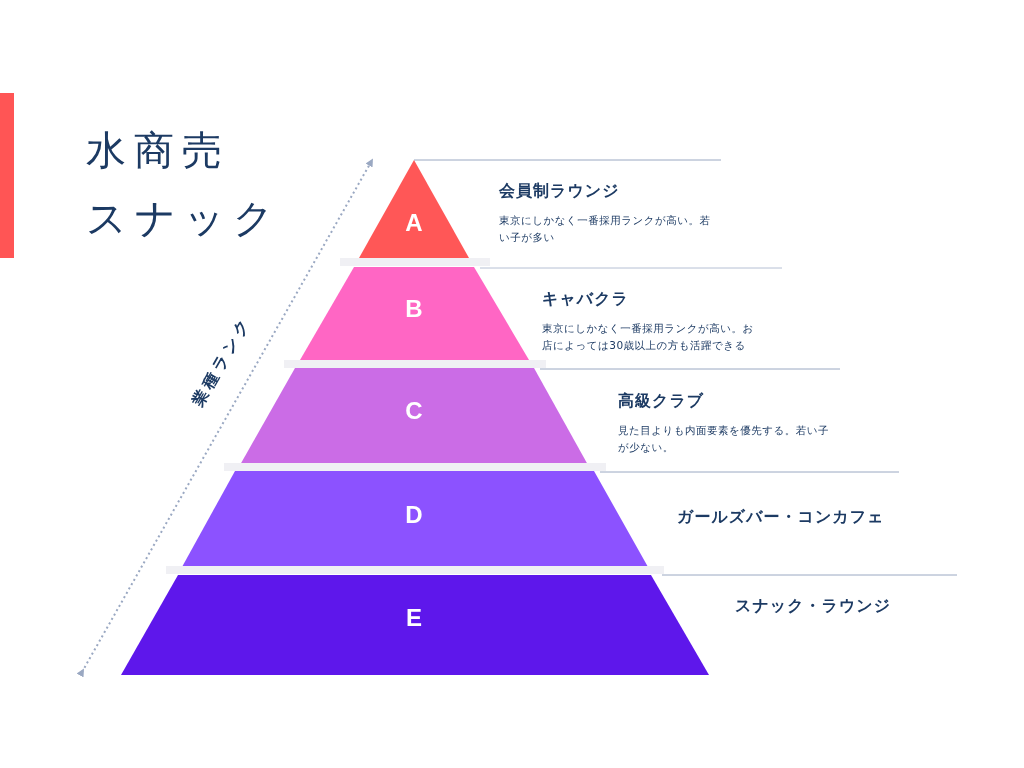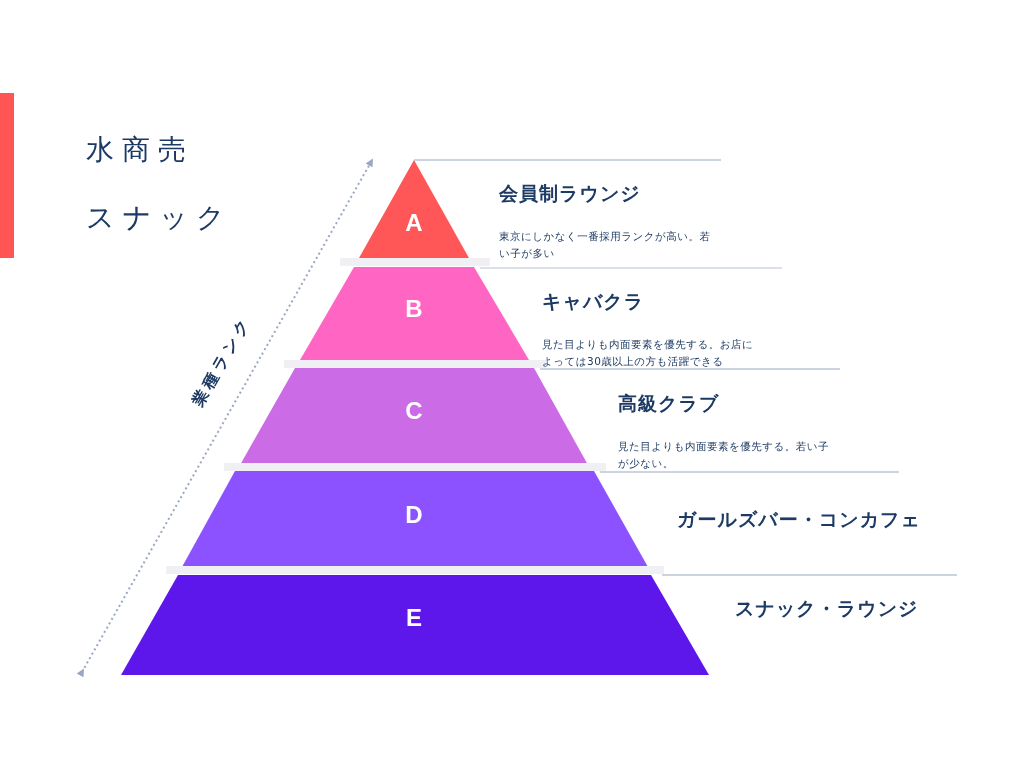--- a/index.html
+++ b/index.html
@@ -8,37 +8,37 @@
       background: #ffffff;
       font-family: "DejaVu Sans", "Liberation Sans", sans-serif;
       color: #1c3a63;
     }
     .accent-bar {
       position: absolute; left: 0; top: 93px; width: 14px; height: 165px;
       background: #ff5555;
     }
     .title {
       position: absolute; left: 86px; top: 116px;
-      font-size: 28px; line-height: 68px; letter-spacing: 8px;
+      font-size: 40px; line-height: 68px; letter-spacing: 8px;
       color: #1c3a63; font-weight: normal;
     }
     .title div { white-space: nowrap; }
     svg.pyramid { position: absolute; left: 0; top: 0; }
     .tier-letter {
       position: absolute; width: 60px; margin-left: -30px; text-align: center;
       color: #ffffff; font-weight: bold; font-size: 24px;
       font-family: "Liberation Sans", sans-serif;
     }
     .desc-block { position: absolute; }
     .desc-title {
-      font-size: 19px; font-weight: bold; color: #1c3a63;
+      font-size: 16px; font-weight: bold; color: #1c3a63;
       white-space: nowrap; letter-spacing: 1px;
     }
     .desc-text {
-      margin-top: 21px; font-size: 10.5px; line-height: 17px; color: #1c3a63;
+      margin-top: 10px; font-size: 10.5px; line-height: 17px; color: #1c3a63;
       width: 220px; letter-spacing: 0.5px;
     }
     .axis-label {
       position: absolute; left: 188px; top: 400px;
       transform: rotate(-60deg); transform-origin: left top;
       font-size: 16px; font-weight: bold; color: #1c3a63;
       letter-spacing: 4px; white-space: nowrap;
     }
   </style>
 </head>
@@ -86,21 +86,21 @@
 <div class="tier-letter" style="left:414px; top:501px;">D</div>
 <div class="tier-letter" style="left:414px; top:604px;">E</div>
 
 <div class="desc-block" style="left:499px; top:181px;">
   <div class="desc-title">会員制ラウンジ</div>
   <div class="desc-text">東京にしかなく一番採用ランクが高い。若い子が多い</div>
 </div>
 
 <div class="desc-block" style="left:542px; top:289px;">
   <div class="desc-title">キャバクラ</div>
-  <div class="desc-text">見た目よりも内面要素を優先する。お店によっては30歳以上の方も活躍できる</div>
+  <div class="desc-text">東京にしかなく一番採用ランクが高い。お店によっては30歳以上の方も活躍できる</div>
 </div>
 
 <div class="desc-block" style="left:618px; top:391px;">
   <div class="desc-title">高級クラブ</div>
   <div class="desc-text">見た目よりも内面要素を優先する。若い子が少ない。</div>
 </div>
 
 <div class="desc-block" style="left:677px; top:507px;">
   <div class="desc-title">ガールズバー・コンカフェ</div>
 </div>

